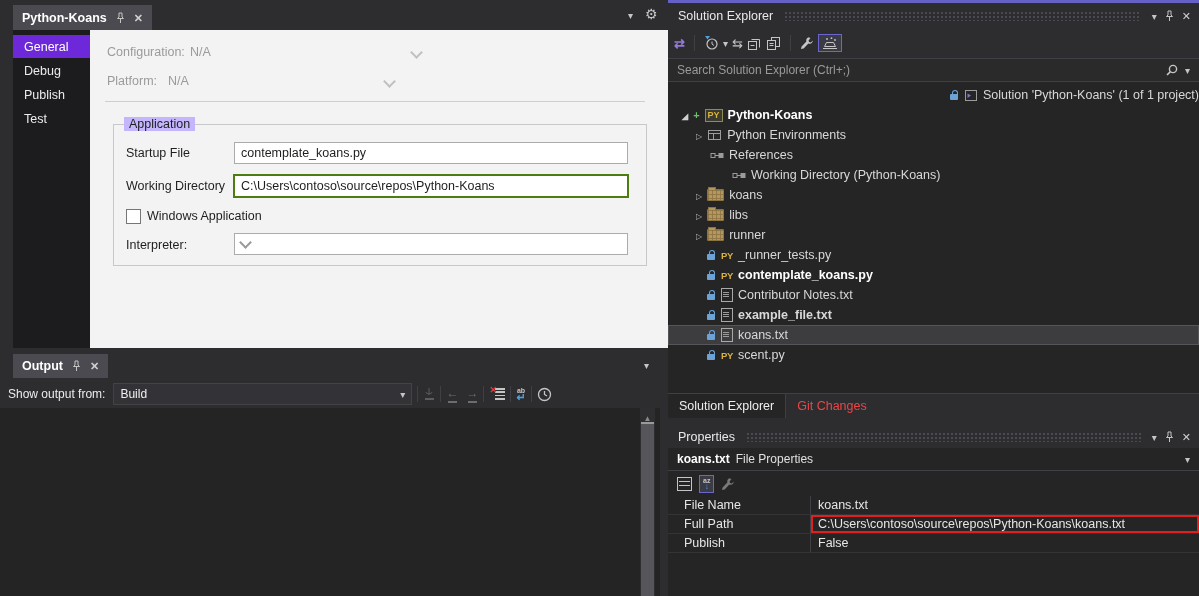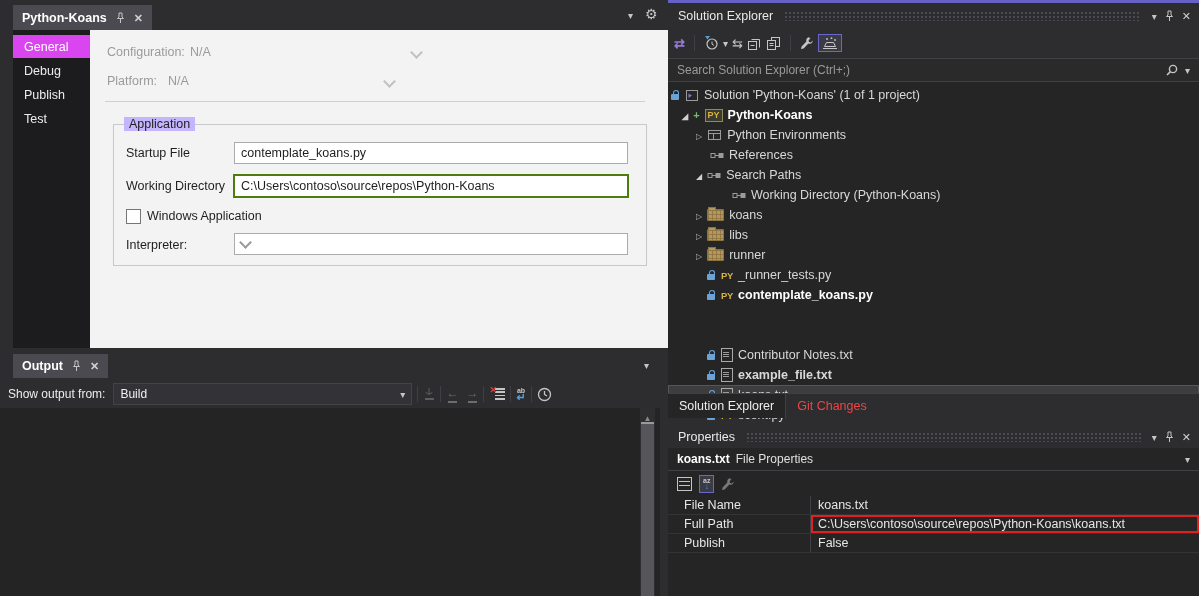--- a/index.html
+++ b/index.html
@@ -43,21 +43,21 @@
   .i-doc{width:10px;height:12px;border:1px solid #a9a9a9;background-image:linear-gradient(#9b9b9b,#9b9b9b),linear-gradient(#9b9b9b,#9b9b9b),linear-gradient(#9b9b9b,#9b9b9b);background-size:6px 1px;background-position:1px 3px,1px 5px,1px 7px;background-repeat:no-repeat;flex:0 0 auto;}
 
   .selbox{border:1px solid #6b66cc;background:#3b3b46;padding:2px 3px;display:inline-flex;align-items:center;}
   .tsep{width:1px;height:16px;background:#3f3f46;margin:0 5px;flex:0 0 auto;}
 
   
   #topbar{left:0;top:0;width:660px;height:30px;background:#2d2d30;}
   #doc-tab{left:13px;top:5px;height:25px;background:#4a4a50;display:flex;align-items:center;padding:0 9px;gap:8px;color:#ffffff;font-weight:bold;font-size:12.5px;}
   #sidebar{left:13px;top:30px;width:77px;height:318px;background:#1c1c1e;padding-top:5px;box-sizing:border-box;}
   .nav-item{height:23px;display:flex;align-items:center;padding-left:11px;color:#ececec;font-size:12.5px;position:relative;margin-bottom:1px;cursor:default;}
-  .nav-sel{background:#d946ef;color:#ffffff;}
+  .nav-sel{background:#6d28d9;color:#ffffff;}
   .nav-sel::after{content:"";position:absolute;right:-7px;top:50%;margin-top:-8px;border-top:8px solid transparent;border-bottom:8px solid transparent;border-left:7px solid #4d4a8e;}
   #form{left:90px;top:30px;width:680px;height:318px;background:#f3f3f3;color:#1e1e1e;font-size:12.5px;}
   .dis{color:#9b9b9b;}
   .finput{background:#fff;border:1px solid #ababab;height:20px;display:flex;align-items:center;padding:0 6px;box-sizing:content-box;font-size:12.5px;color:#1e1e1e;}
   .red-border{border:2px solid #4d7c0f;}
   #group{left:23px;top:94px;width:532px;height:140px;border:1px solid #c8c8c8;position:absolute;}
   #group-title{position:absolute;left:10px;top:-8px;background:#c4b5fd;padding:0 5px;}
   .cb{width:13px;height:13px;background:#fff;border:1px solid #767676;display:inline-block;}
 
   
@@ -273,21 +273,21 @@
     <div id="se-search">
       <span style="flex:1;">Search Solution Explorer (Ctrl+;)</span>
       <svg width="14" height="14" viewBox="0 0 14 14">
           <circle cx="8" cy="6" r="3.6" fill="none" stroke="#c5c5c5" stroke-width="1.4"></circle>
           <path d="M5.4 8.6L2 12" stroke="#c5c5c5" stroke-width="1.6"></path>
         </svg>
       <span class="g g-caret"></span>
     </div>
 
     <div id="tree">
-      <div class="trow" style="padding-left:3px;">
+      <div class="trow" style="padding-left:3px;justify-content:flex-end;">
         <span class="i-lock"></span>
         <svg width="14" height="13" viewBox="0 0 14 13">
             <rect x="1.5" y="1.5" width="11" height="10" fill="none" stroke="#9b9b9b"></rect>
             <path d="M3.5 4.5l3.5 2L3.5 9z" fill="#8a6fd1"></path>
           </svg>
         <span>Solution 'Python-Koans' (1 of 1 project)</span>
       </div>
       <div class="trow bold" style="padding-left:14px;">
         <span class="g g-exp"></span>
         <span class="g g-plus"></span>
@@ -303,29 +303,20 @@
         <span>Python Environments</span>
       </div>
       <div class="trow" style="padding-left:42px;">
         <svg width="14" height="9" viewBox="0 0 14 9">
             <rect x="1" y="2.5" width="4" height="4" stroke="#9b9b9b" fill="none"></rect>
             <rect x="9" y="2.5" width="4" height="4" stroke="#9b9b9b" fill="#9b9b9b"></rect>
             <path d="M5 4.5h4" stroke="#9b9b9b"></path>
           </svg>
         <span>References</span>
       </div>
-      <div class="trow" style="padding-left:28px;">
-        <span class="g g-exp"></span>
-        <svg width="14" height="9" viewBox="0 0 14 9">
-            <rect x="1" y="2.5" width="4" height="4" stroke="#9b9b9b" fill="none"></rect>
-            <rect x="9" y="2.5" width="4" height="4" stroke="#9b9b9b" fill="#9b9b9b"></rect>
-            <path d="M5 4.5h4" stroke="#9b9b9b"></path>
-          </svg>
-        <span>Search Paths</span>
-      </div>
       <div class="trow" style="padding-left:64px;">
         <svg width="14" height="9" viewBox="0 0 14 9">
             <rect x="1" y="2.5" width="4" height="4" stroke="#9b9b9b" fill="none"></rect>
             <rect x="9" y="2.5" width="4" height="4" stroke="#9b9b9b" fill="#9b9b9b"></rect>
             <path d="M5 4.5h4" stroke="#9b9b9b"></path>
           </svg>
         <span>Working Directory (Python-Koans)</span>
       </div>
       <div class="trow" style="padding-left:28px;">
         <span class="g g-col"></span>
@@ -345,21 +336,21 @@
       <div class="trow" style="padding-left:39px;">
         <span class="i-lock"></span>
         <span class="i-py">PY</span>
         <span>_runner_tests.py</span>
       </div>
       <div class="trow bold" style="padding-left:39px;">
         <span class="i-lock"></span>
         <span class="i-py">PY</span>
         <span>contemplate_koans.py</span>
       </div>
-      <div class="trow" style="padding-left:39px;margin-top:40px;">
+      <div class="trow" style="padding-left:39px;">
         <span class="i-lock"></span>
         <span class="i-doc"></span>
         <span>Contributor Notes.txt</span>
       </div>
       <div class="trow" style="padding-left:39px;font-weight:bold;">
         <span class="i-lock"></span>
         <span class="i-doc"></span>
         <span>example_file.txt</span>
       </div>
       <div class="trow sel" style="padding-left:39px;">

